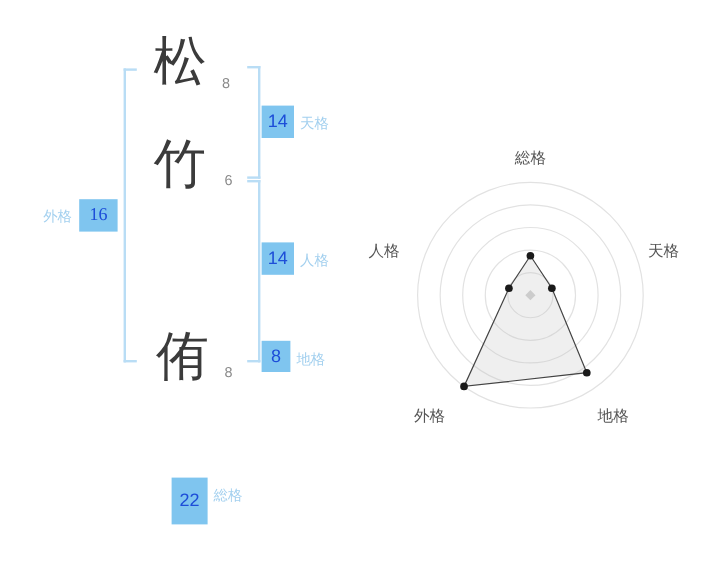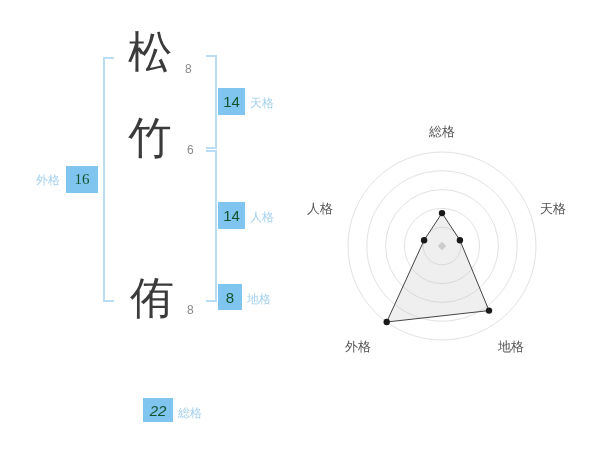--- a/index.html
+++ b/index.html
@@ -6,21 +6,21 @@
   .page{
     position:relative;width:600px;height:470px;background:#ffffff;
     font-family:"Liberation Sans","DejaVu Sans",sans-serif;overflow:hidden;
   }
   .kanji{
     position:absolute;font-size:44px;line-height:1;color:#3b3b3b;
     font-family:"Liberation Sans","DejaVu Sans",sans-serif;
   }
   .stroke-count{position:absolute;font-size:12px;color:#8a8a8a;}
   .score-box{
-    position:absolute;background:#7fc5ef;color:#14532d;
+    position:absolute;background:#7fc5ef;color:#1d4ed8;
     display:flex;align-items:center;justify-content:center;
     font-size:15px;
   }
   .kaku-label{position:absolute;font-size:12px;color:#a3d0ef;}
   .bracket{position:absolute;}
   .bracket-left{
     border-left:2px solid #b9ddf5;border-top:2px solid #b9ddf5;border-bottom:2px solid #b9ddf5;
     width:9px;
   }
   .bracket-right{
@@ -52,21 +52,21 @@
   <div class="score-box" style="left:218px;top:88px;width:27px;height:27px;">14</div>
   <div class="kaku-label" style="left:250px;top:95px;">天格</div>
 
   <div class="bracket bracket-right" style="left:206px;top:150px;height:148px;"></div>
   <div class="score-box" style="left:218px;top:202px;width:27px;height:27px;">14</div>
   <div class="kaku-label" style="left:250px;top:209px;">人格</div>
 
   <div class="score-box" style="left:218px;top:284px;width:24px;height:26px;">8</div>
   <div class="kaku-label" style="left:247px;top:291px;">地格</div>
 
-  <div class="score-box" style="left:143px;top:398px;width:30px;height:24px;font-style:italic;">22</div>
+  <div class="score-box" style="left:143px;top:398px;width:30px;height:39px;">22</div>
   <div class="kaku-label" style="left:178px;top:405px;">総格</div>
 
   <div class="radar-wrap">
     <svg id="radar-svg" width="220" height="220" viewBox="0 0 220 220">
         <circle cx="110" cy="110" r="94.0" fill="none" stroke="#e2e2e2" stroke-width="1"></circle>
         <circle cx="110" cy="110" r="75.2" fill="none" stroke="#e2e2e2" stroke-width="1"></circle>
         <circle cx="110" cy="110" r="56.4" fill="none" stroke="#e2e2e2" stroke-width="1"></circle>
         <circle cx="110" cy="110" r="37.6" fill="none" stroke="#e2e2e2" stroke-width="1"></circle>
         <circle cx="110" cy="110" r="18.8" fill="none" stroke="#e2e2e2" stroke-width="1"></circle>
         <polygon points="110.0,77.1 127.9,104.2 157.0,174.6 54.7,186.0 92.1,104.2" fill="rgba(190,190,190,0.25)" stroke="#444444" stroke-width="1"></polygon>

